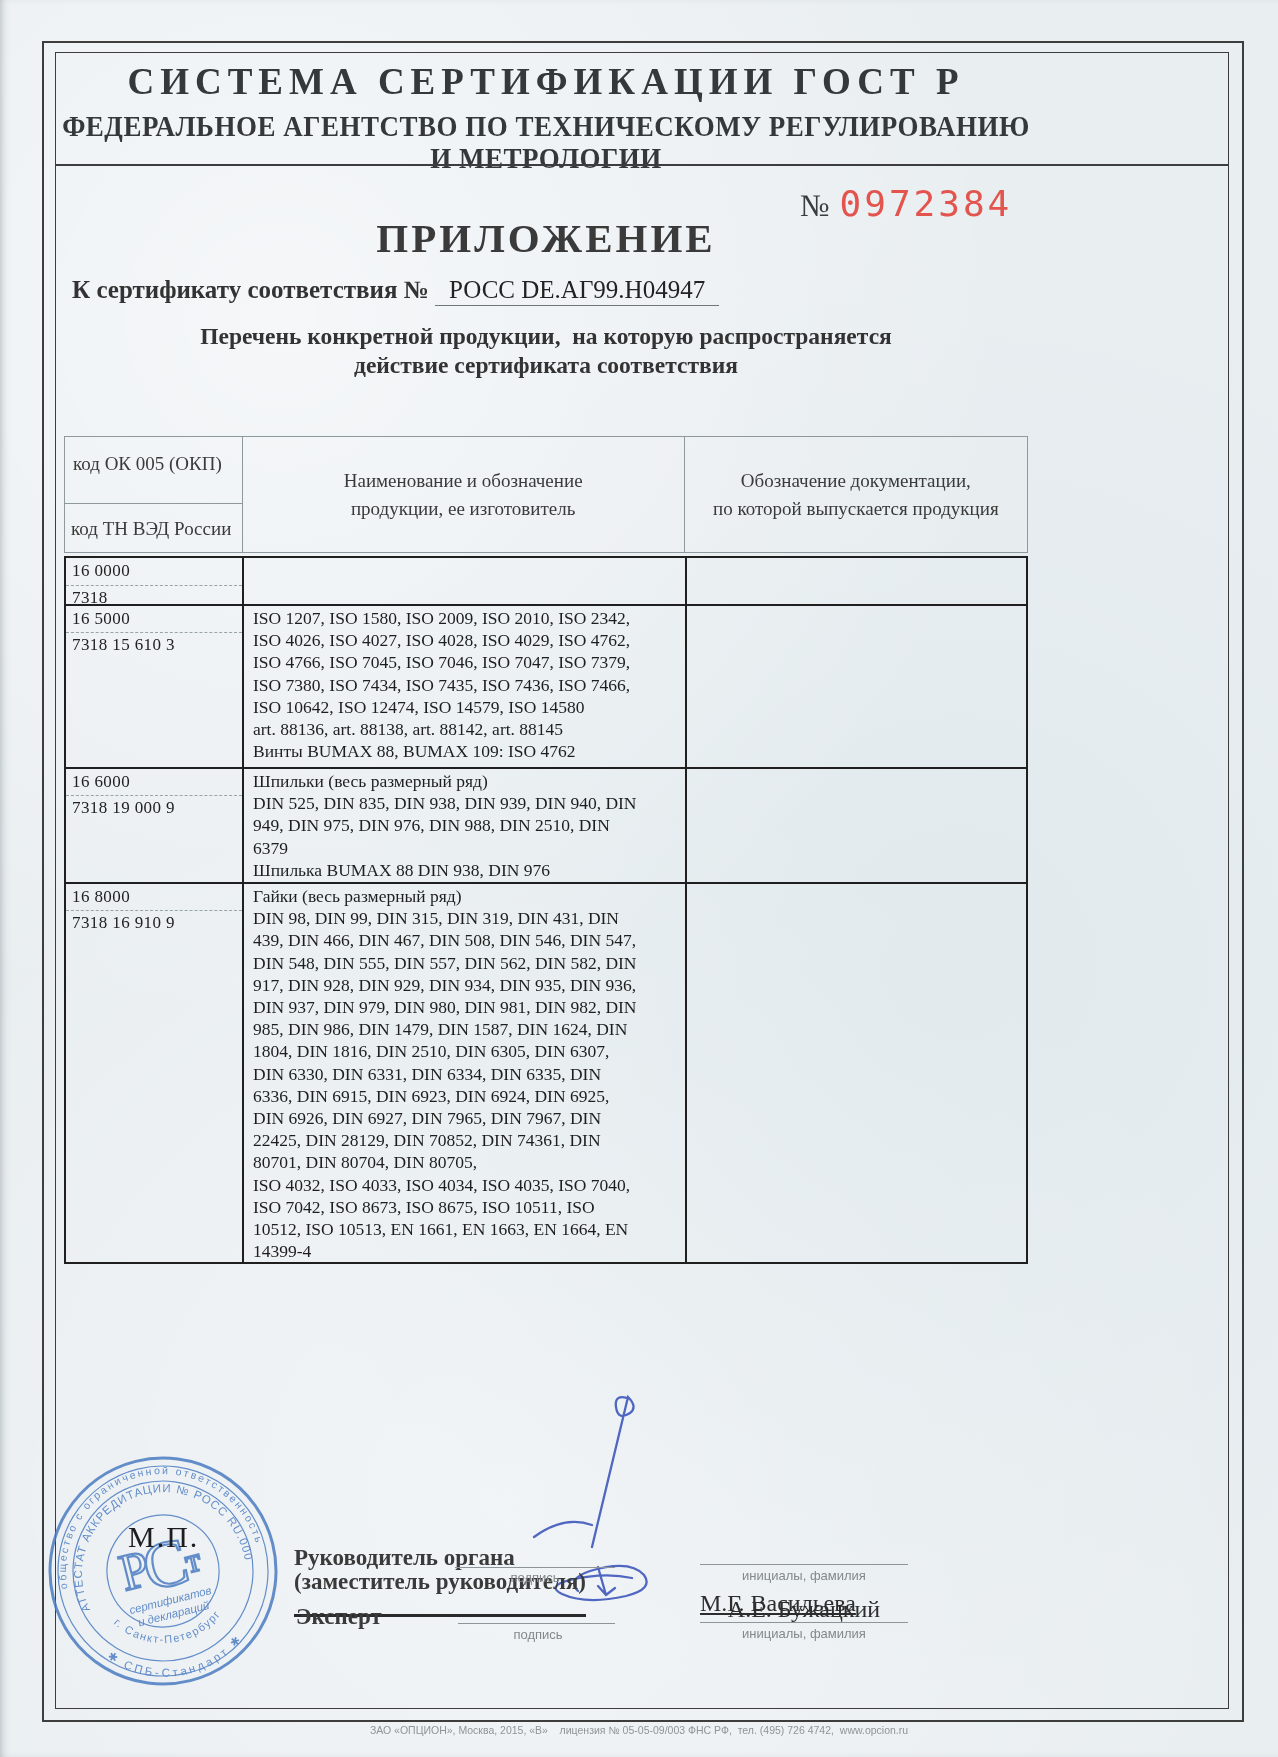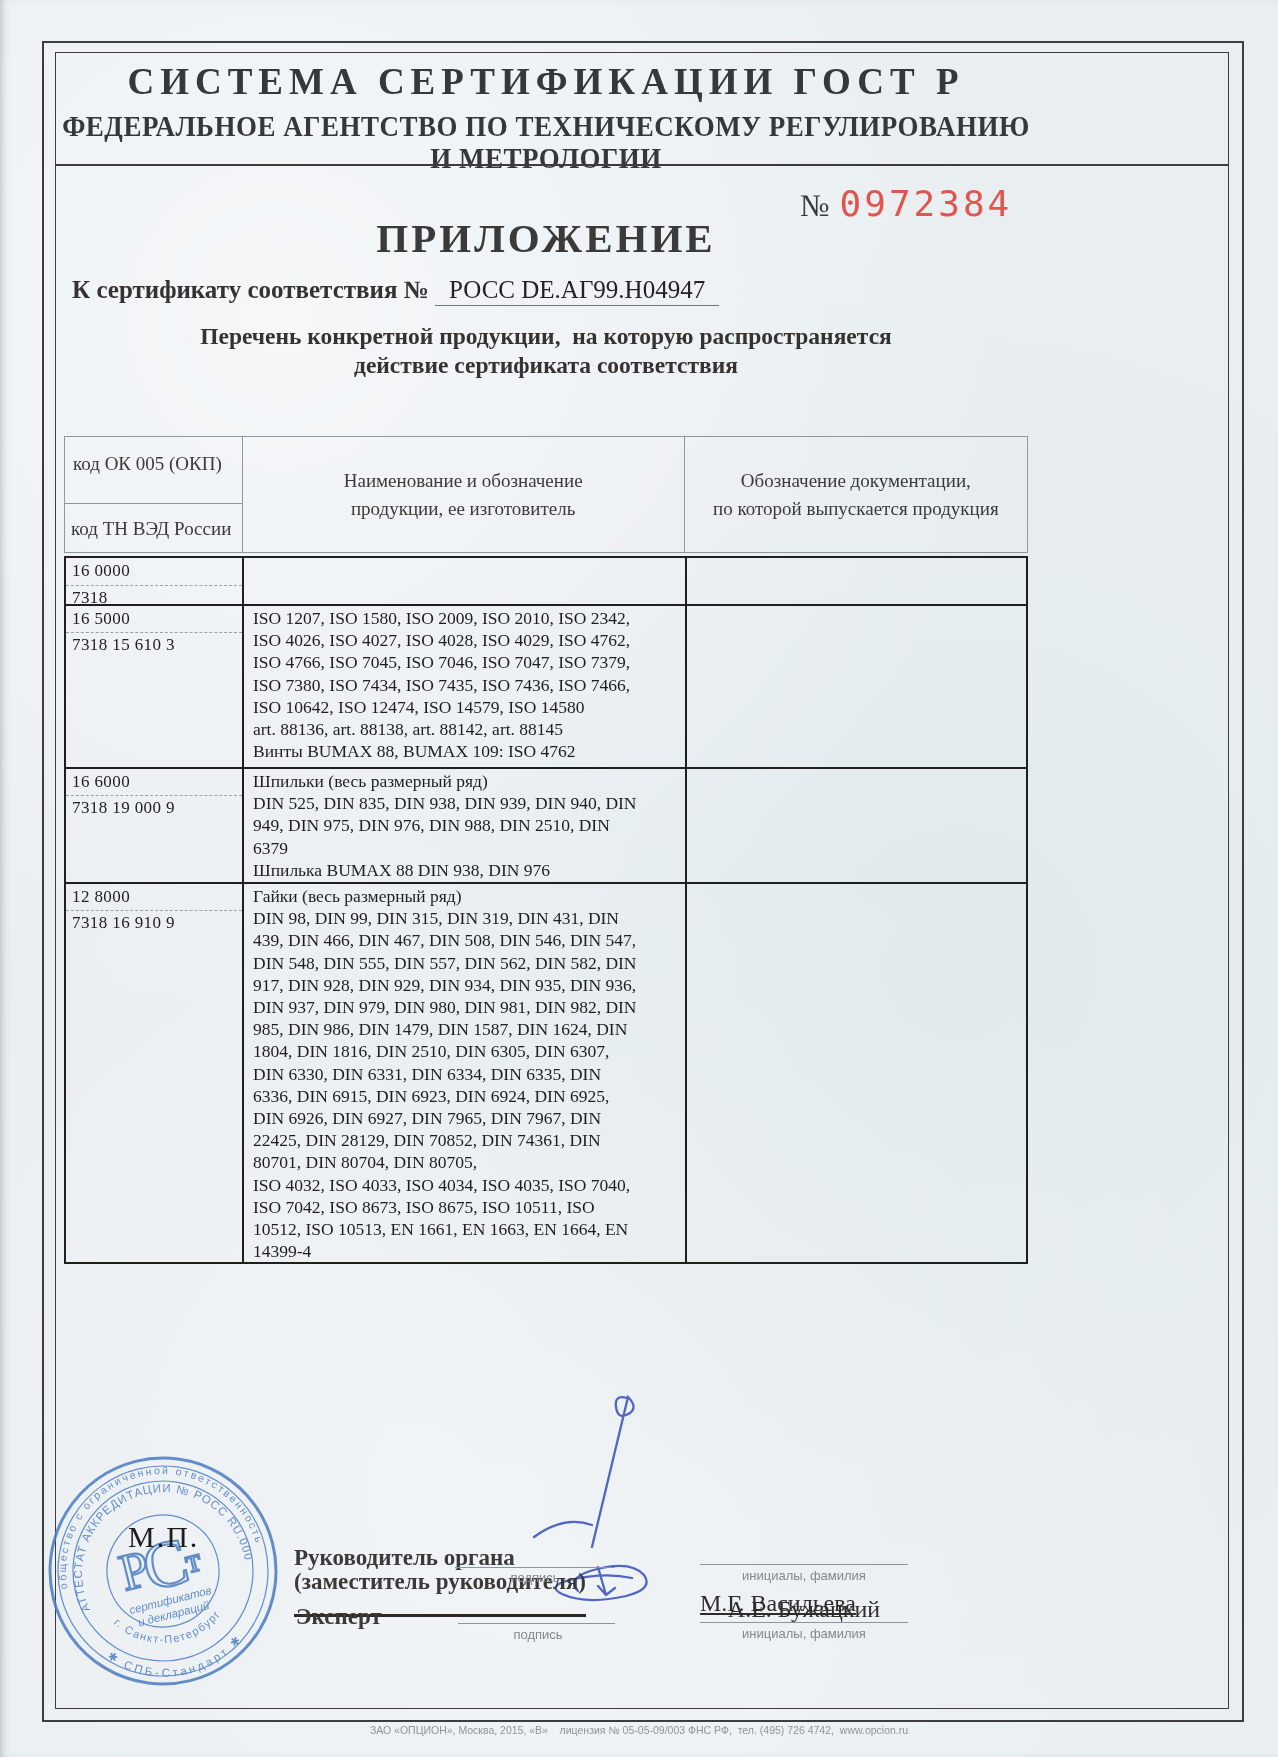--- a/index.html
+++ b/index.html
@@ -150,21 +150,21 @@
       </div>
       <div class="td name">Шпильки (весь размерный ряд)
 DIN 525, DIN 835, DIN 938, DIN 939, DIN 940, DIN
 949, DIN 975, DIN 976, DIN 988, DIN 2510, DIN
 6379
 Шпилька BUMAX 88 DIN 938, DIN 976</div>
       <div class="td docs"></div>
     </div>
     <div class="trow r3">
       <div class="td code">
-        <div class="okp">12 8000</div>
+        <div class="okp">16 8000</div>
         <div class="tnved">7318 16 910 9</div>
       </div>
       <div class="td name">Гайки (весь размерный ряд)
 DIN 98, DIN 99, DIN 315, DIN 319, DIN 431, DIN
 439, DIN 466, DIN 467, DIN 508, DIN 546, DIN 547,
 DIN 548, DIN 555, DIN 557, DIN 562, DIN 582, DIN
 917, DIN 928, DIN 929, DIN 934, DIN 935, DIN 936,
 DIN 937,  DIN 979, DIN 980, DIN 981, DIN 982, DIN
 985, DIN 986, DIN 1479,  DIN 1587, DIN 1624, DIN
 1804, DIN 1816, DIN 2510, DIN 6305, DIN 6307,

